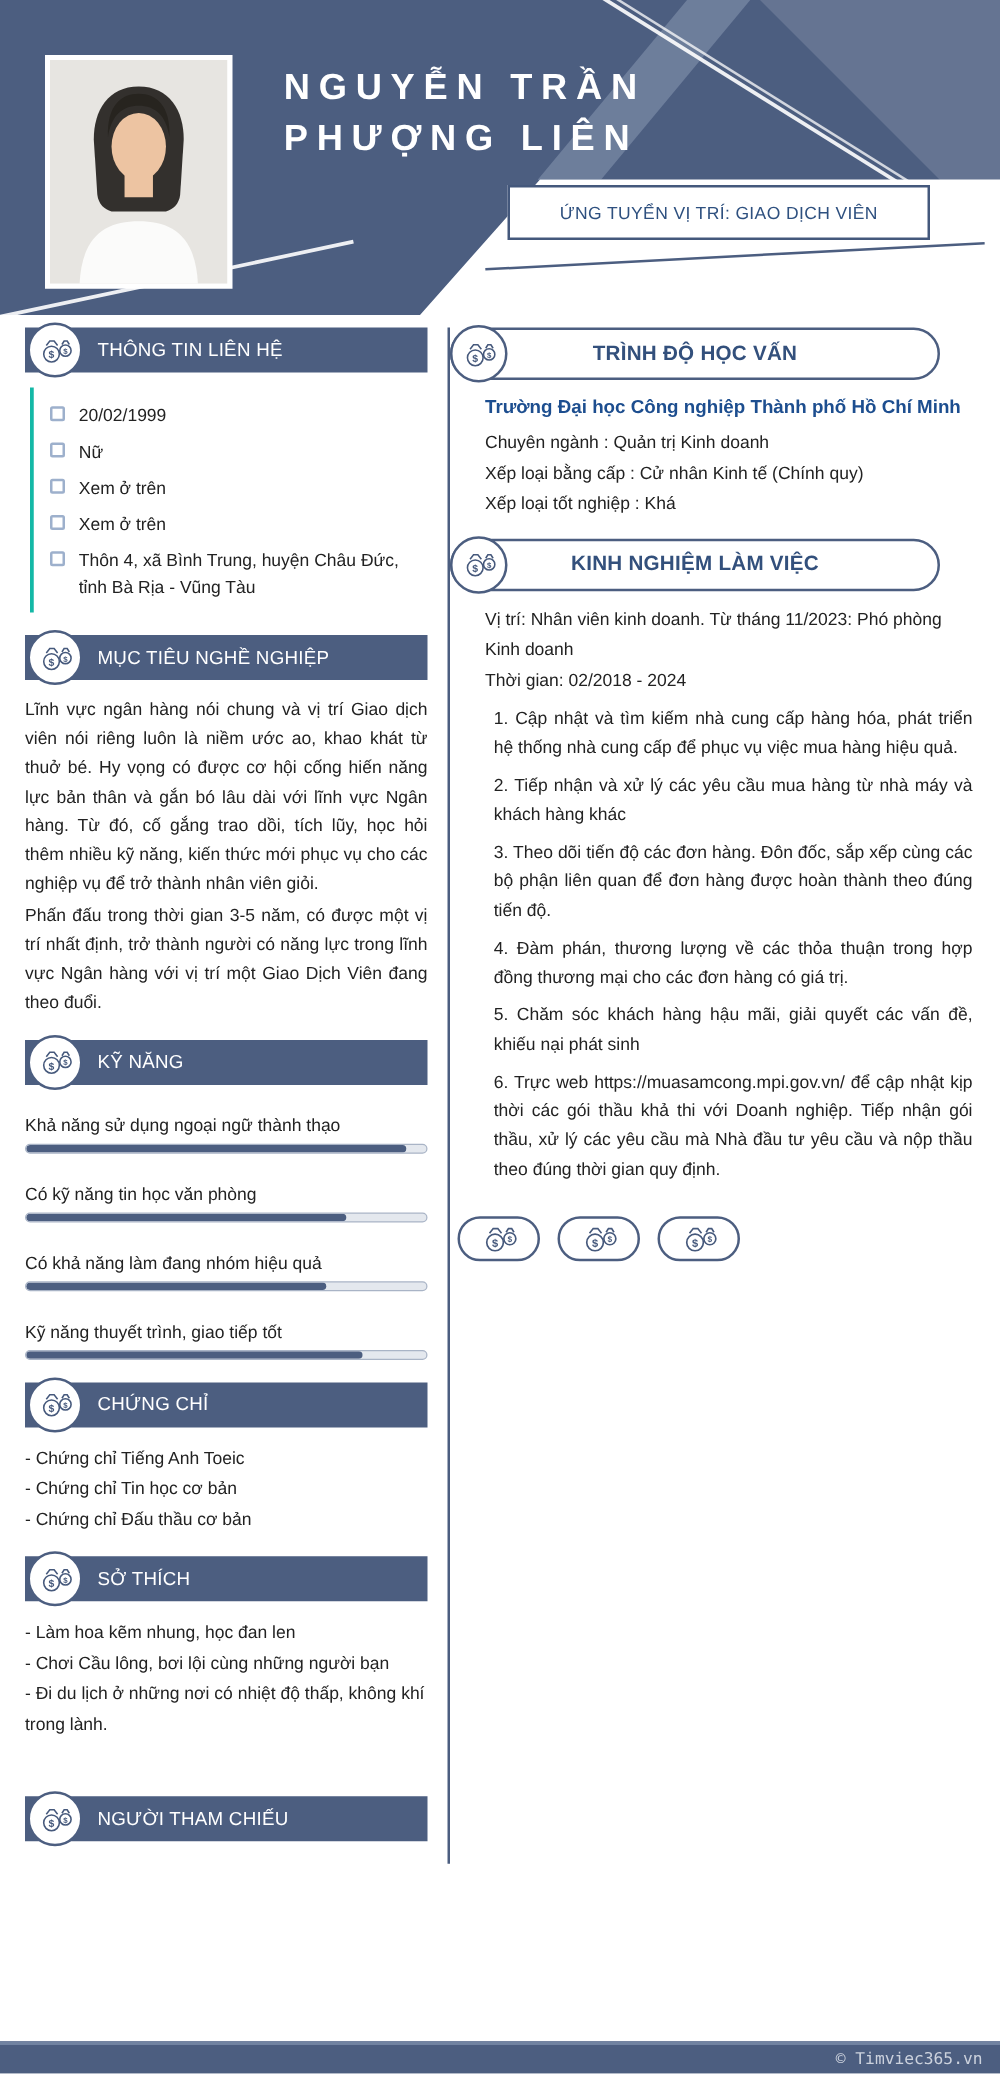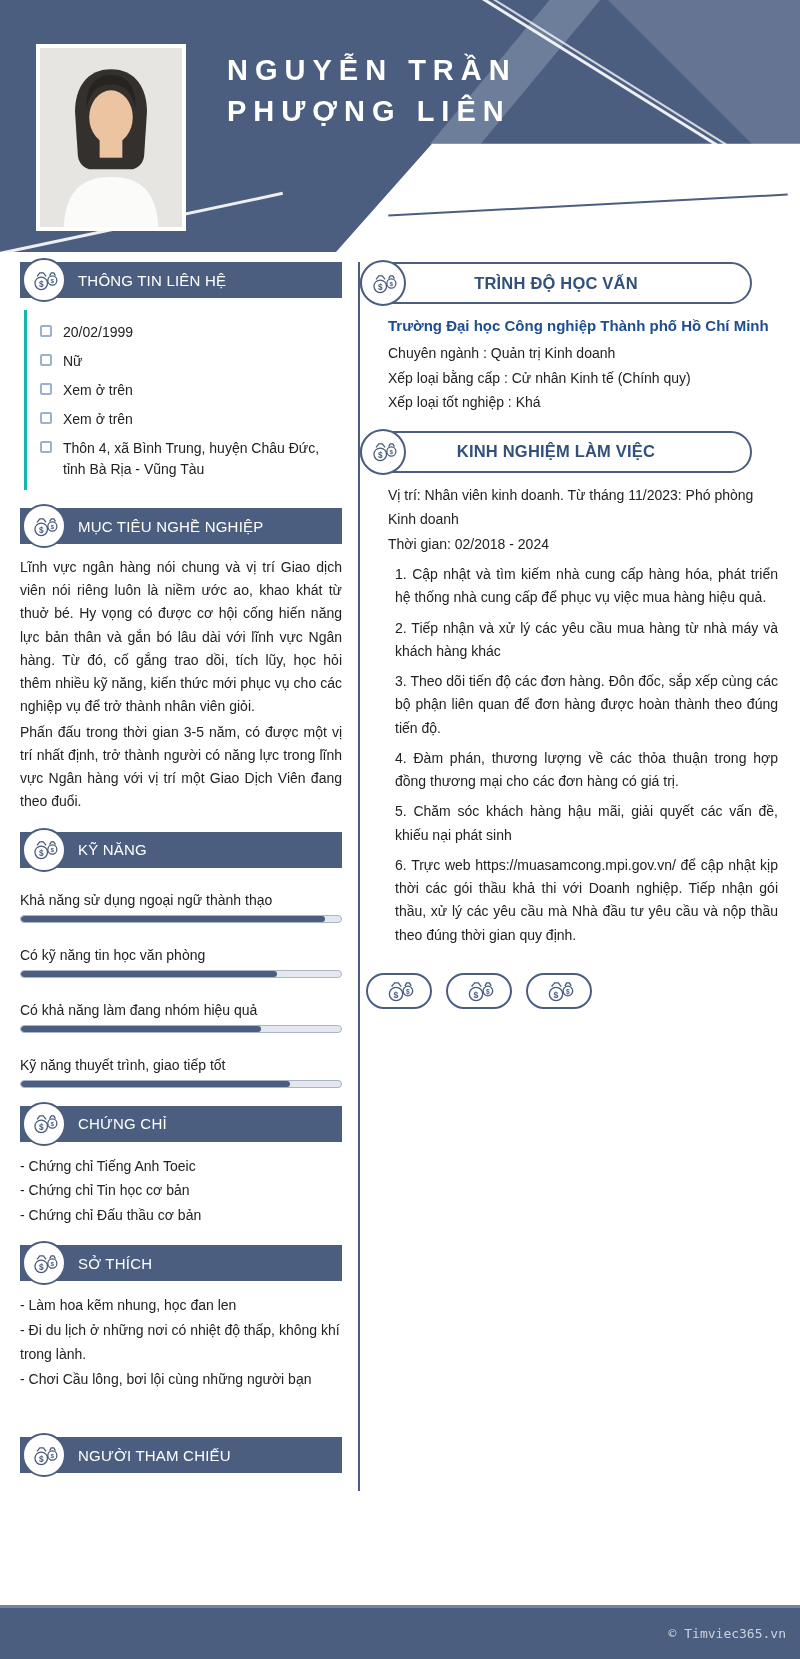--- a/index.html
+++ b/index.html
@@ -55,21 +55,21 @@
   .rpill-t{color:#33507c;font-weight:bold;font-size:16.5px;letter-spacing:.2px}
   .rpill .icn{position:absolute;left:-2px;top:-4px;width:46px;height:46px}
   .rbody{padding-left:28px;padding-right:2px}
   .school,.company{color:#1d4e8f;font-weight:bold;font-size:15px;line-height:1.55;text-align:justify;margin:4px 0}
   .rline{font-size:14px;line-height:1.75}
   .duty{font-size:14px;line-height:1.66;text-align:justify;margin:7px 0;padding-left:7px}
   .bag-row{display:flex;gap:14px;margin:26px 0 30px;padding-left:6px}
   .bag-pill{width:66px;height:36px;border:2px solid #4c5e80;border-radius:20px;background:#fff;display:flex;align-items:center;justify-content:center}
   .bag-pill svg{width:34px;height:24px}
 
-  .footer{position:absolute;left:0;right:0;bottom:0;height:54px;background:#4c5e80;border-top:3px solid #7183a1;display:flex;align-items:center;justify-content:flex-end;padding:0 14px;color:#ccd2dd;font-family:"DejaVu Sans Mono",monospace;font-size:13px}
+  .footer{position:absolute;left:0;right:0;bottom:0;height:26px;background:#4c5e80;border-top:3px solid #7183a1;display:flex;align-items:center;justify-content:flex-end;padding:0 14px;color:#ccd2dd;font-family:"DejaVu Sans Mono",monospace;font-size:13px}
 </style>
 </head>
 <body>
 
 <div class="page">
 
   <header class="header">
     <div class="hdr-dark"></div>
     <div class="tri1"></div>
     <div class="tri2"></div>
@@ -87,20 +87,23 @@
         <path d="M63 92 h24 v22 h-24z" fill="#edc4a2"></path>
         <path d="M25 186 c2 -40 22 -52 50 -52 s48 12 50 52z" fill="#fbfbfa"></path>
       </svg>
     </div>
 
     <div class="name">
       <div>NGUYỄN TRẦN</div>
       <div>PHƯỢNG LIÊN</div>
     </div>
 
+    <div class="pos-box">
+      <span>ỨNG TUYỂN VỊ TRÍ: GIAO DỊCH VIÊN</span>
+    </div>
   </header>
 
   <div class="content">
 
     <div class="col-left">
 
       <section class="sec">
         <div class="lbar">
           <span class="icn">
             <svg viewBox="0 0 46 32">
@@ -236,22 +239,22 @@
                   <circle cx="35" cy="16" r="6.5"></circle>
                 </g>
                 <text x="19" y="25" text-anchor="middle" font-size="12" font-weight="bold" fill="#46597c">$</text>
                 <text x="35" y="20" text-anchor="middle" font-size="9" font-weight="bold" fill="#46597c">$</text>
               </svg>
           </span>
           <span class="lbar-t">SỞ THÍCH</span>
         </div>
         <div class="plain-list">
           <div>- Làm hoa kẽm nhung, học đan len</div>
+          <div>- Chơi Cầu lông, bơi lội cùng những người bạn</div>
           <div>- Đi du lịch ở những nơi có nhiệt độ thấp, không khí trong lành.</div>
-          <div>- Chơi Cầu lông, bơi lội cùng những người bạn</div>
         </div>
       </section>
 
       <section class="sec sec-ref">
         <div class="lbar">
           <span class="icn">
             <svg viewBox="0 0 46 32">
                 <g fill="none" stroke="#46597c" stroke-width="1.8">
                   <path d="M13 10 L17 5 h5 l4 5"></path>
                   <circle cx="19" cy="20" r="9"></circle>

